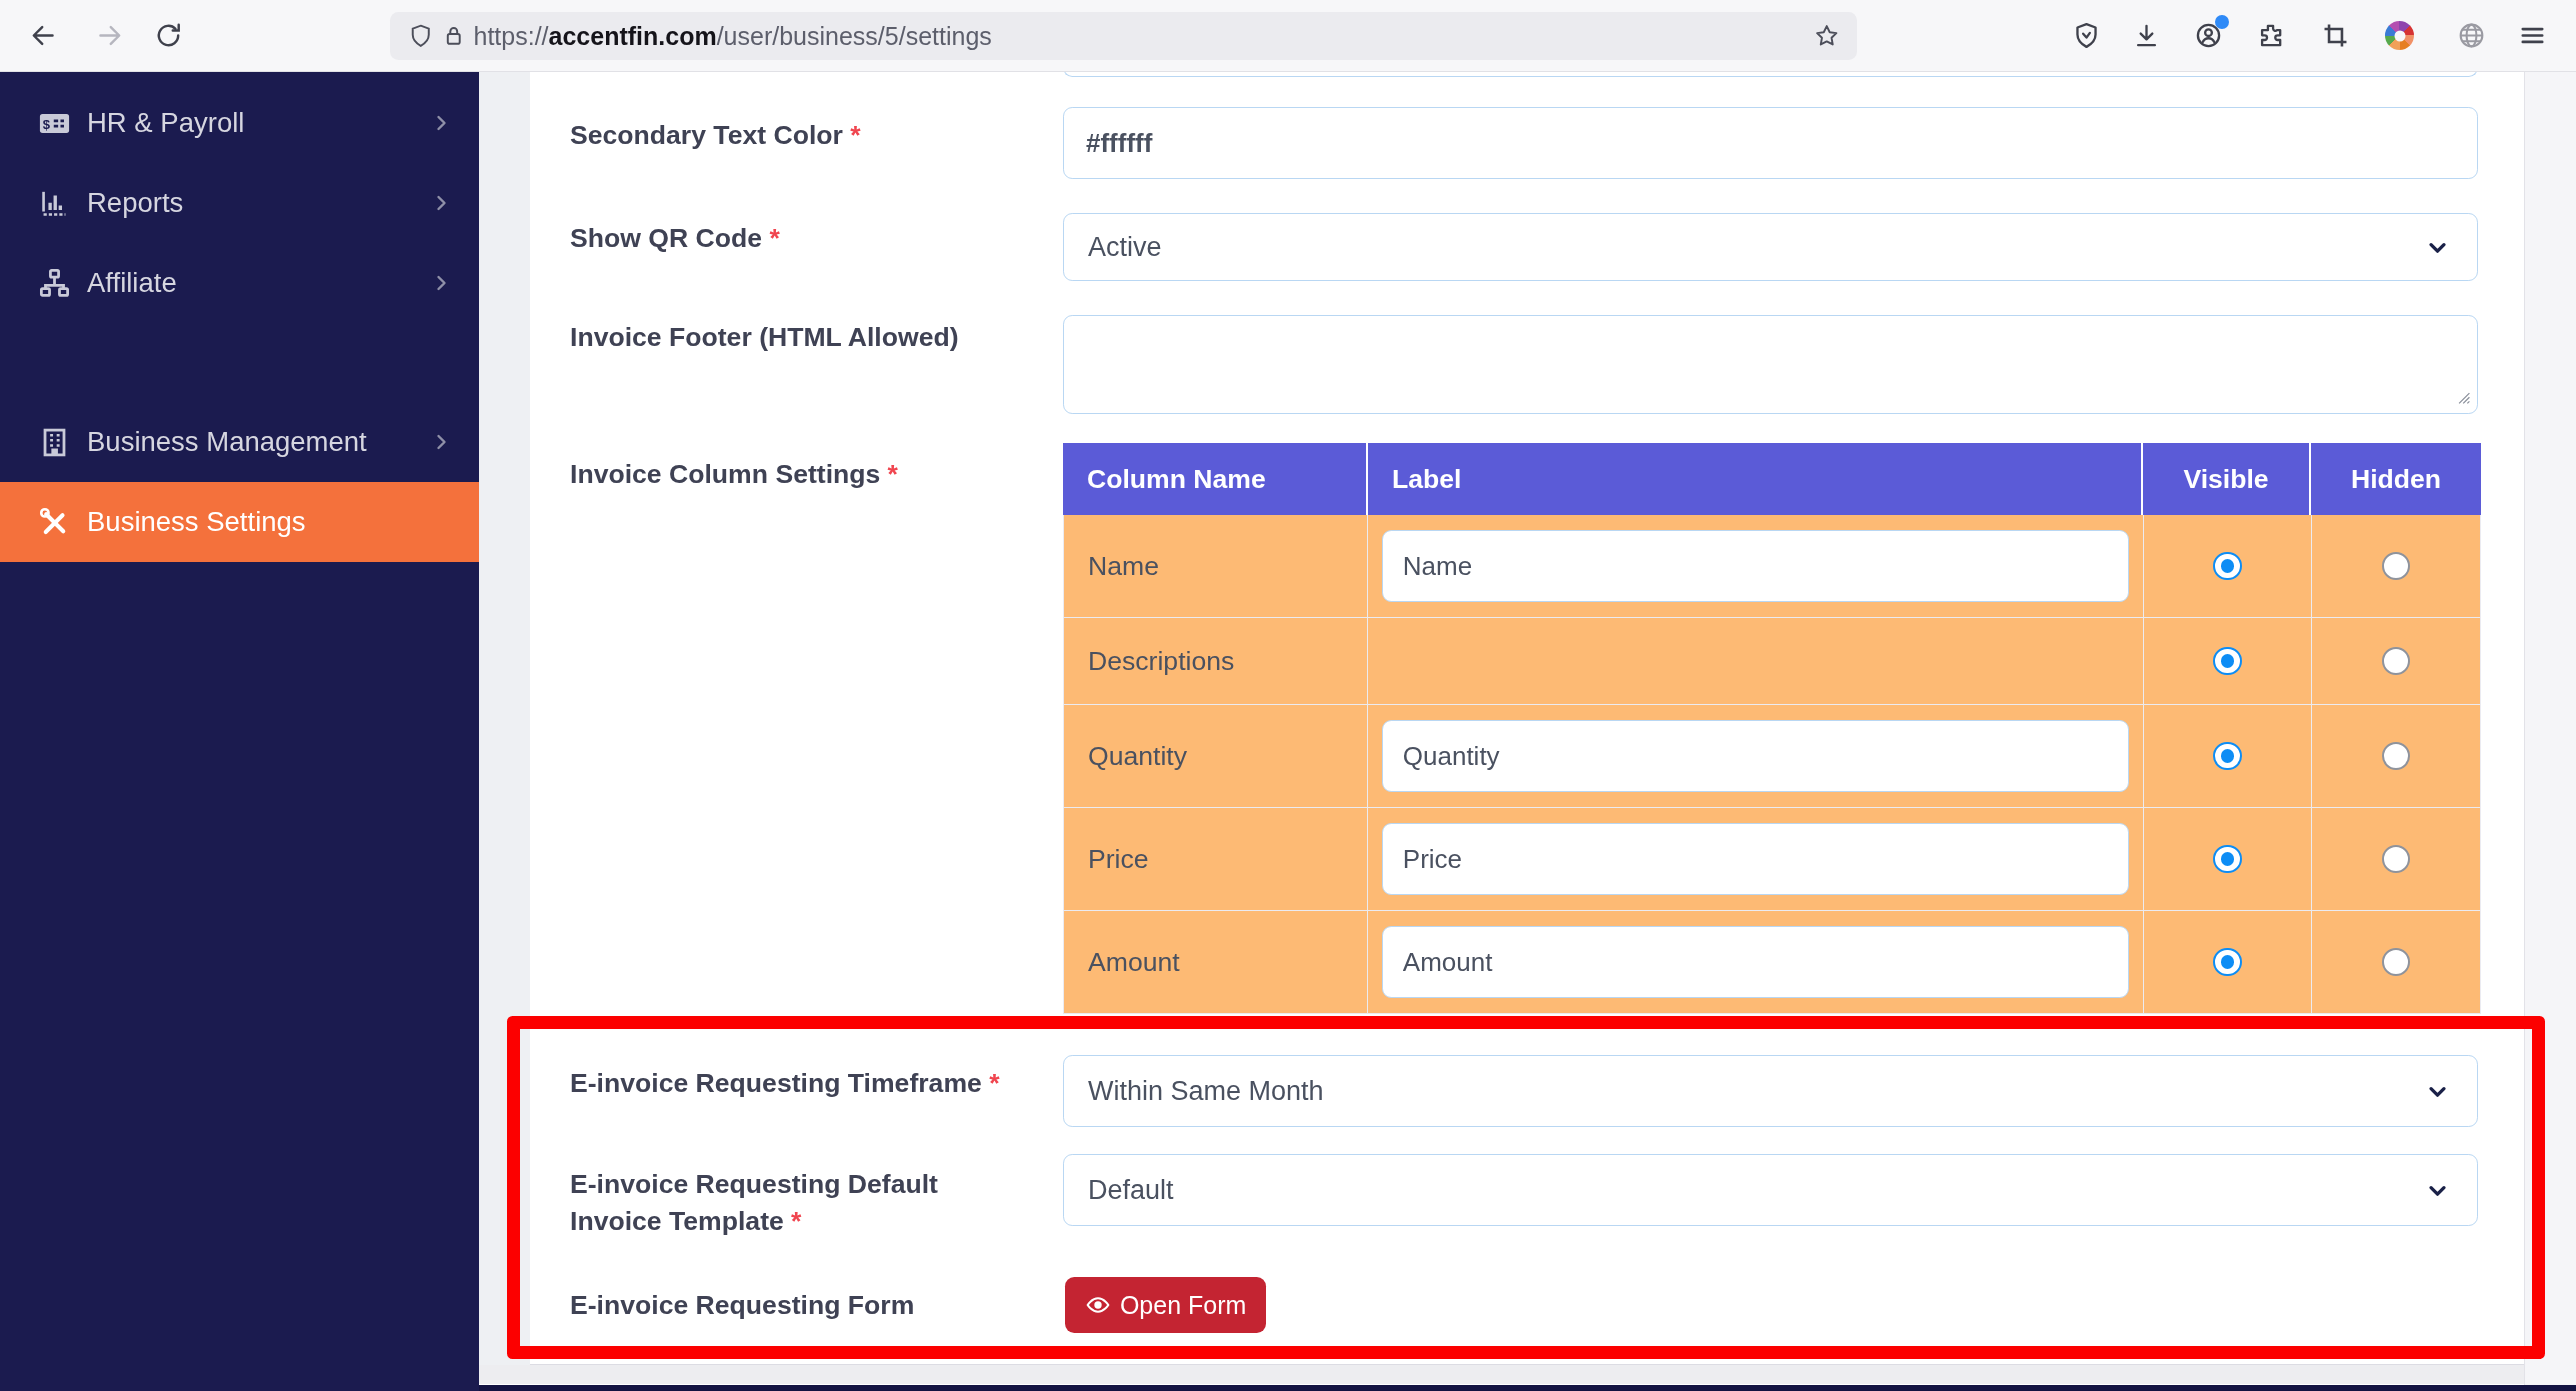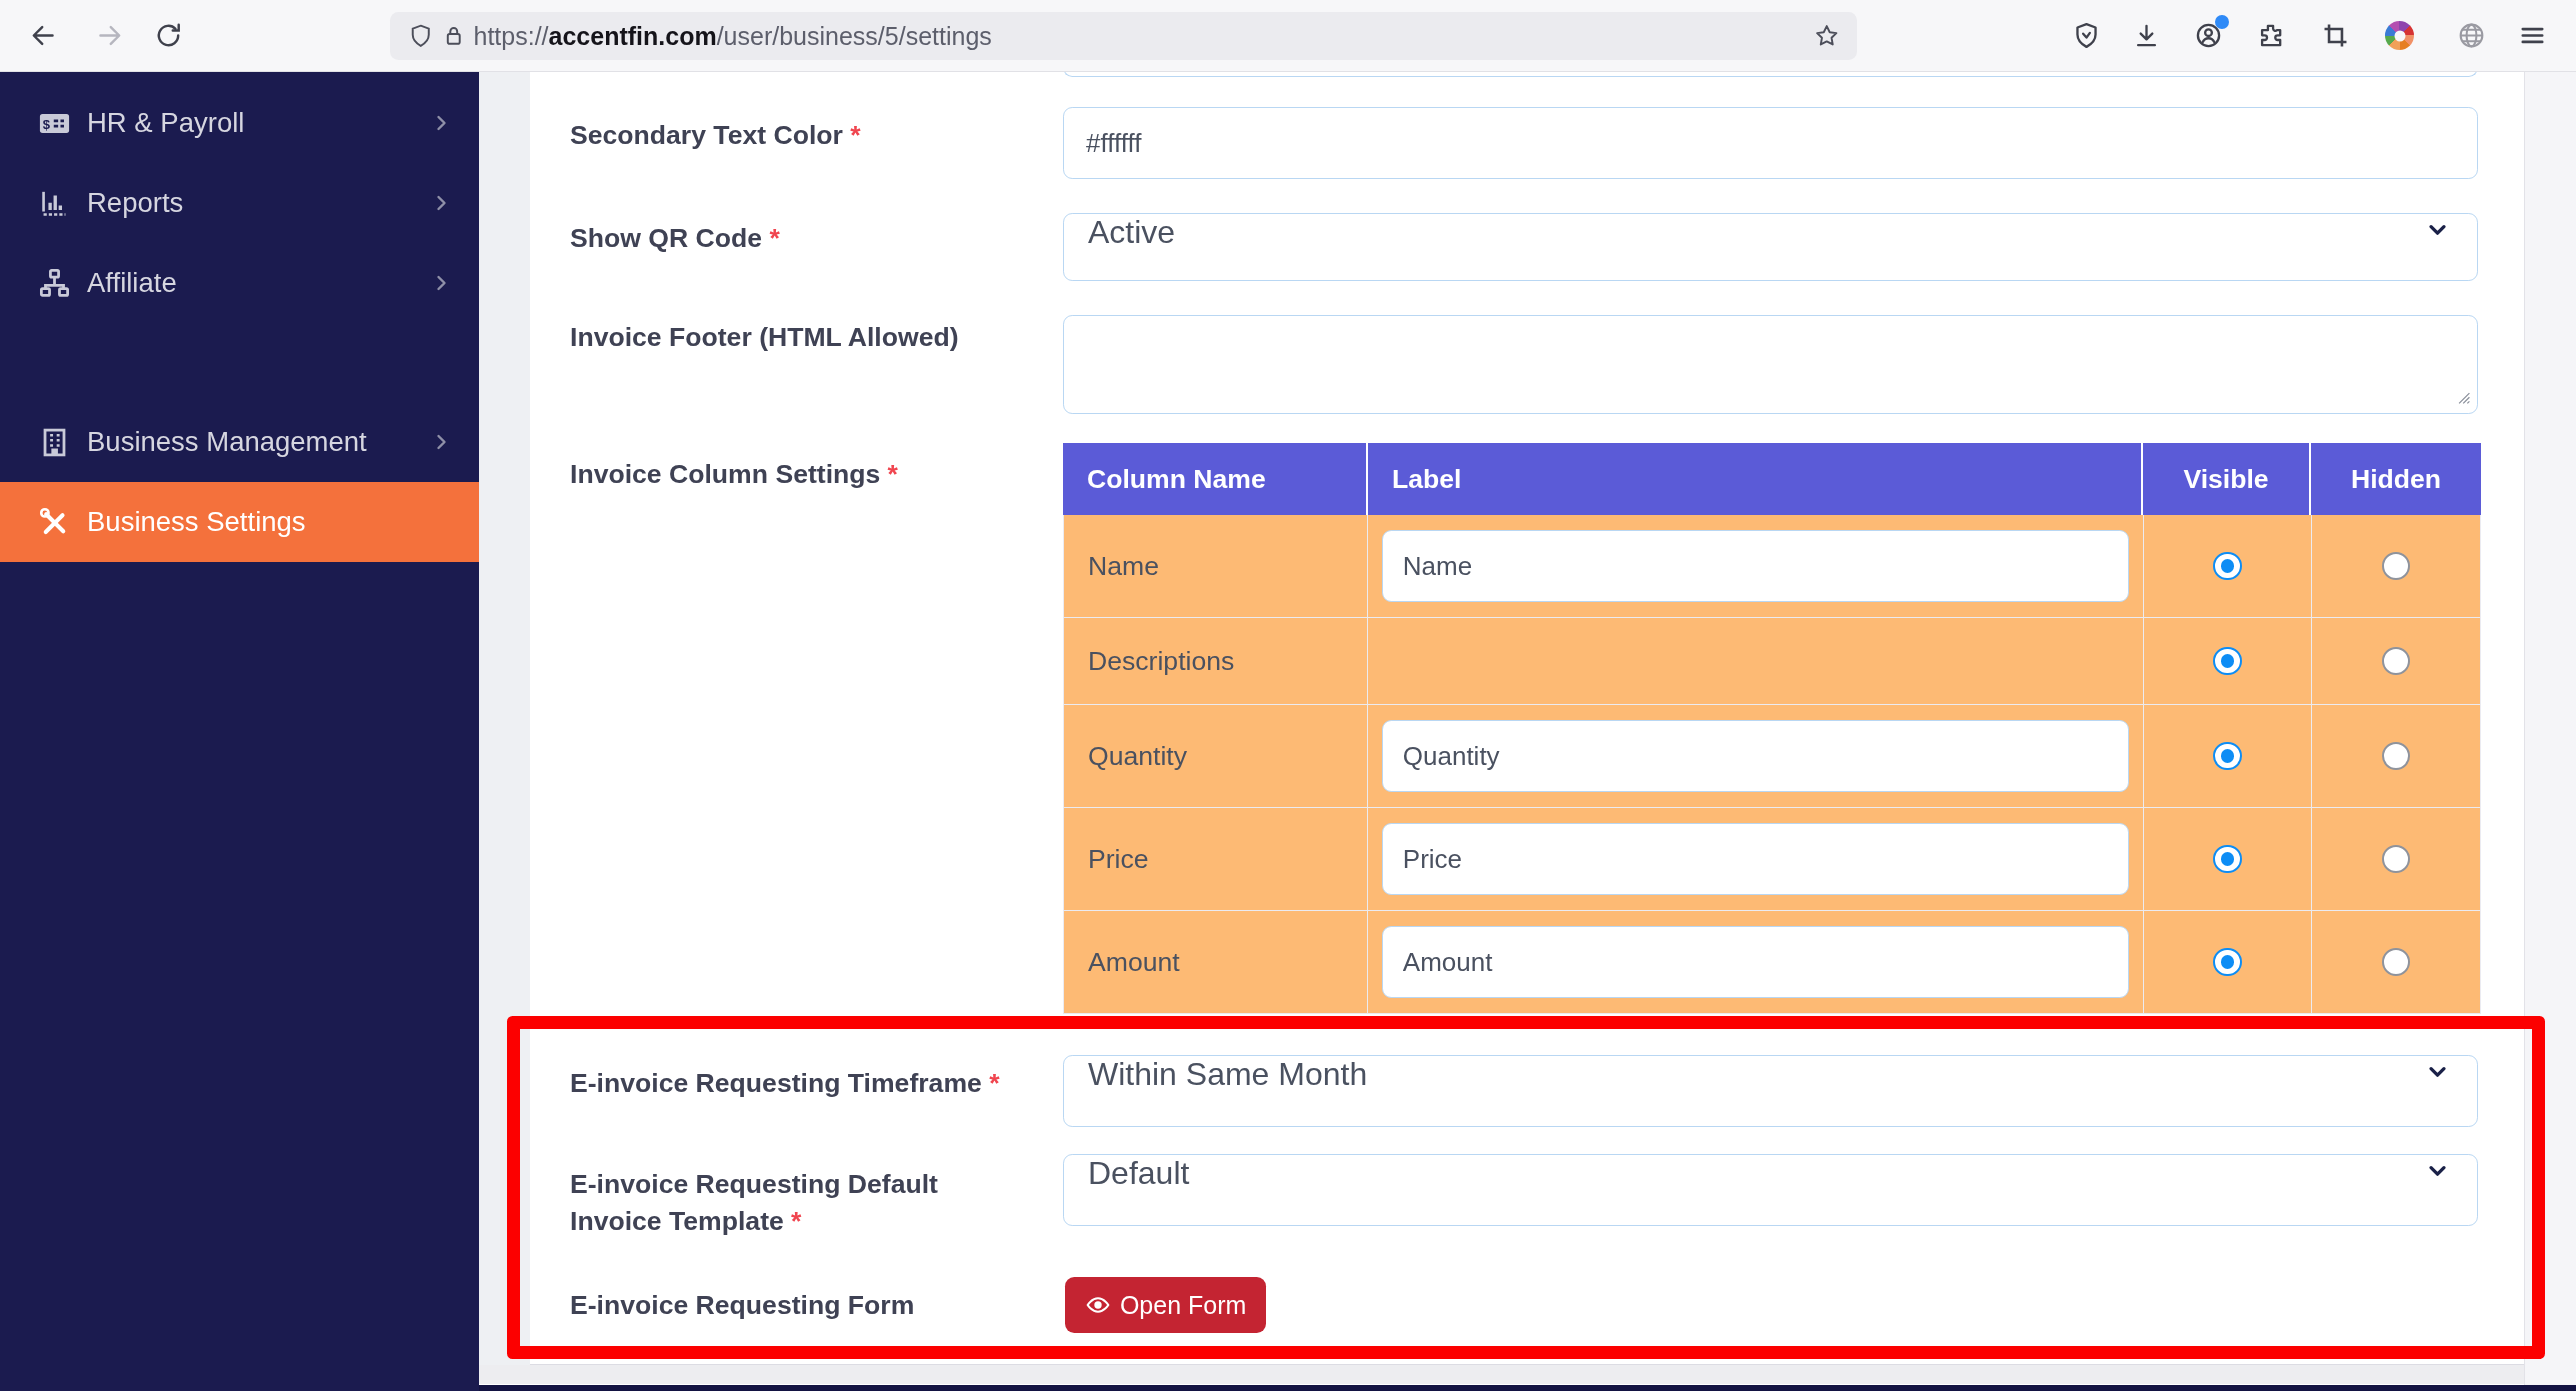--- a/index.html
+++ b/index.html
@@ -46,21 +46,21 @@
   .divider{left:530px;top:1364px;width:1994px;height:1.8px;background:#dcdce3}
   .belowgray{left:479px;top:1365px;width:2045px;height:19px;background:#ededf0}
   .bottomnavy{left:0;top:1385px;width:2576px;height:6.4px;background:#131342}
 
   
   .flabel{position:absolute;left:570px;font-size:26.6px;font-weight:600;color:var(--label-text);line-height:33px;white-space:nowrap}
   .req{color:var(--asterisk-red);margin-left:7.3px;font-weight:600}
   .tinput,.tselect,.ttextarea{position:absolute;left:1063px;width:1415px;border:1.8px solid var(--input-border);border-radius:9.2px;background:#fff;font-family:"Liberation Sans",sans-serif;font-size:26px;color:#4a5160}
   .tinput{height:72px;padding:0 22px;outline:none}
   .partial{position:absolute;left:1063px;top:57px;width:1415px;height:20px;border:1.8px solid var(--input-border);border-top:none;border-radius:0 0 9.2px 9.2px;background:#fff}
-  .tselect{display:flex;padding:0 24px;font-size:32px;cursor:pointer}
+  .tselect{display:flex;align-items:center;padding:0 24px;font-size:27px;cursor:pointer}
   .tselect .chev{margin-left:auto;width:31px;height:31px;flex:0 0 auto}
   .ttextarea{height:99px;resize:none;outline:none;padding:13px 18.3px}
   .resize-h{position:absolute;left:2456px;top:390px;width:16.5px;height:16.5px;pointer-events:none}
 
   
   .ictable{position:absolute;left:1063px;top:443px;width:1418px;display:grid;grid-template-columns:305px 775px 168px 170px;grid-template-rows:72px 103px 87px 103px 103px 103px}
   .th{background:var(--header-purple);color:#fff;font-size:26.6px;font-weight:700;display:flex;align-items:center;padding-left:24px}
   .th.center{justify-content:center;padding-left:0}
   .th.sep{border-right:2.8px solid #fff}
   .td{display:flex;align-items:center;font-size:26.6px;color:#4a5160;border-bottom:1.8px solid #ebebf1;background:#fdba74}
@@ -227,21 +227,21 @@
   </div>
 </div>
 
 <div class="abs gutter"></div>
 <div class="abs card"></div>
 <div class="abs scrollstrip"></div>
 
 <div class="abs partial" style="z-index:10"></div>
 
 <div class="flabel" style="top:119px"><span>Secondary Text Color</span><span class="req">*</span></div>
-<input class="tinput" style="top: 107px;" value="#ffffff">
+<input class="tinput" style="top: 107px; font-weight: bold;" value="#ffffff">
 
 <div class="flabel" style="top:222px"><span>Show QR Code</span><span class="req">*</span></div>
 <div class="tselect" style="top:213px;height:68px">
   <span>Active</span>
   <svg class="chev" viewBox="0 0 24 24" fill="none" stroke="#1a2148" stroke-width="2.6" stroke-linecap="round" stroke-linejoin="round">
       <path d="M7 9.8l5 5 5-5"></path>
     </svg>
 </div>
 
 <div class="flabel" style="top:321px"><span>Invoice Footer (HTML Allowed)</span></div>

